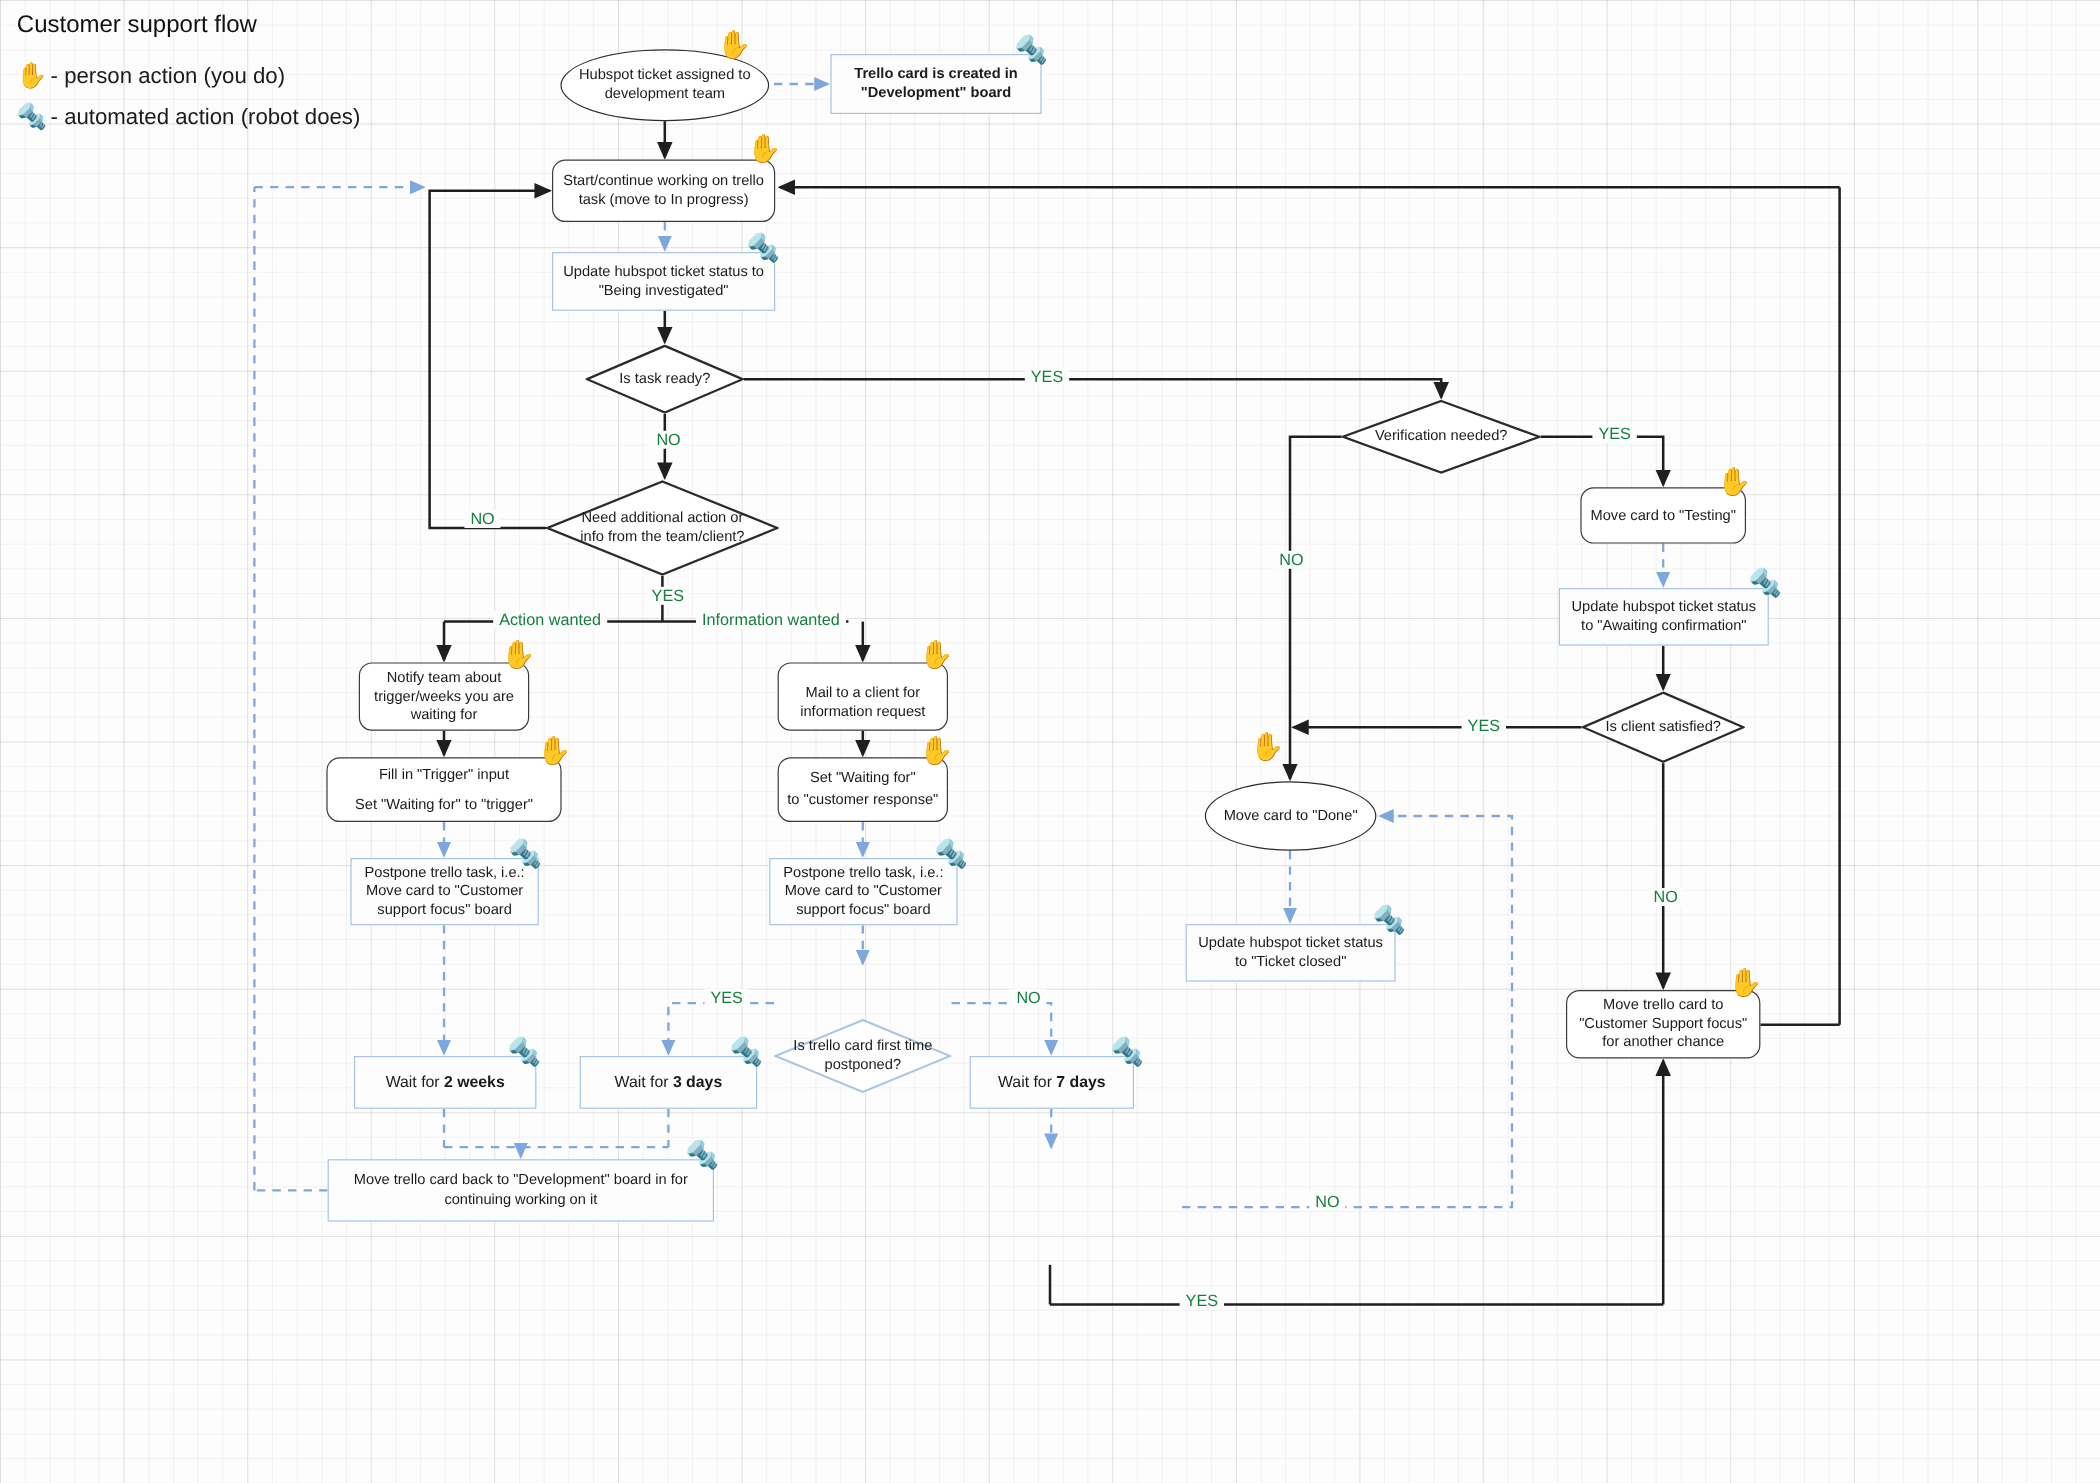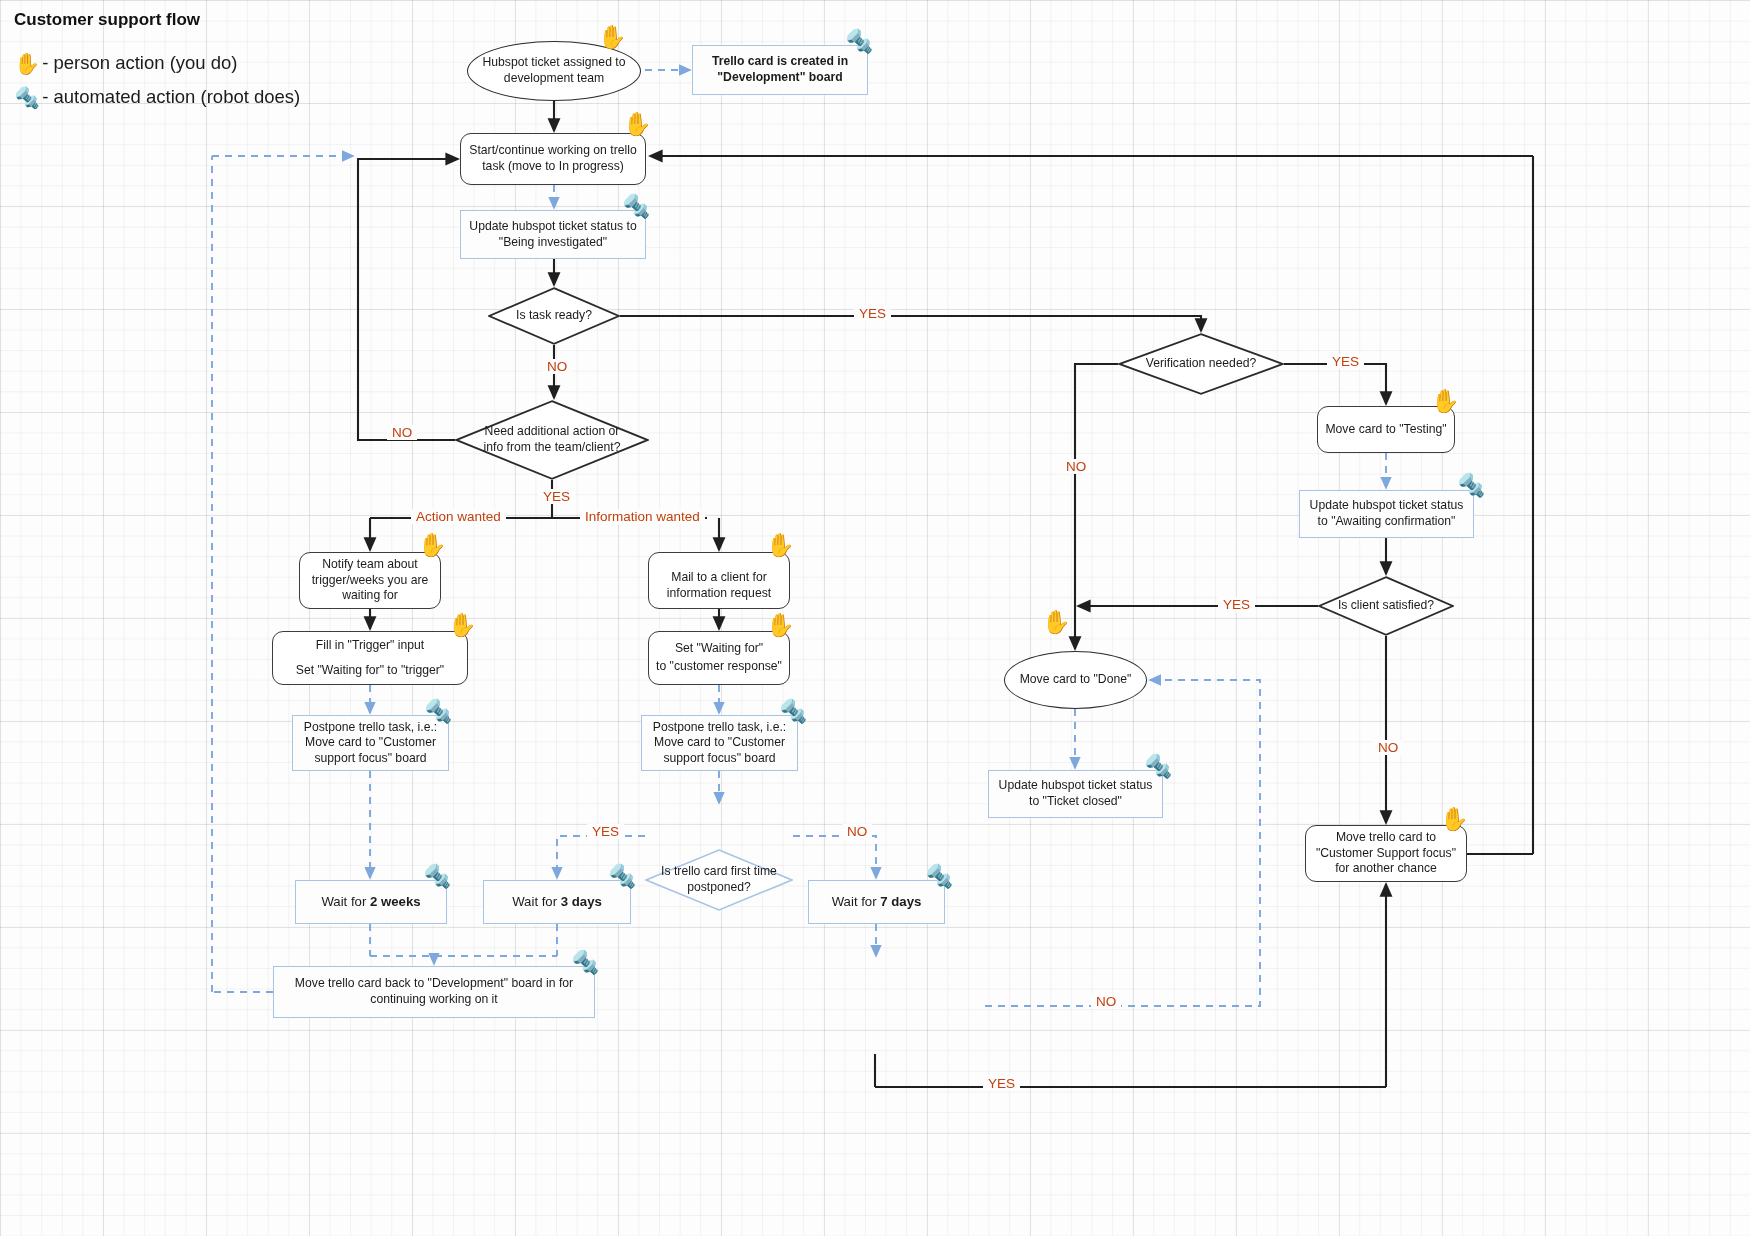--- a/index.html
+++ b/index.html
@@ -66,42 +66,42 @@
     z-index: 0;
   }
   .n-diamond .dia-label {
     position: relative;
     z-index: 1;
     padding: 0 6px;
   }
   .label {
     position: absolute;
     background: #fdfdfd;
-    color: #c2410c;
+    color: #15803d;
     padding: 0 5px;
     z-index: 4;
     white-space: nowrap;
     font-family: "Liberation Sans", sans-serif;
   }
   .edge-label {
     font-size: 13.5px;
   }
   .badge {
     position: absolute;
     z-index: 6;
     font-size: 23px;
     line-height: 1;
     user-select: none;
   }
   #title {
     position: absolute;
     left: 14px;
     top: 10px;
-    font-size: 17px;
-    font-weight: bold;
+    font-size: 20px;
+    font-weight: normal;
     color: #111;
     z-index: 5;
   }
   .legend-row {
     position: absolute;
     display: flex;
     align-items: center;
     font-size: 18.5px;
     color: #1b1b1b;
     z-index: 5;

